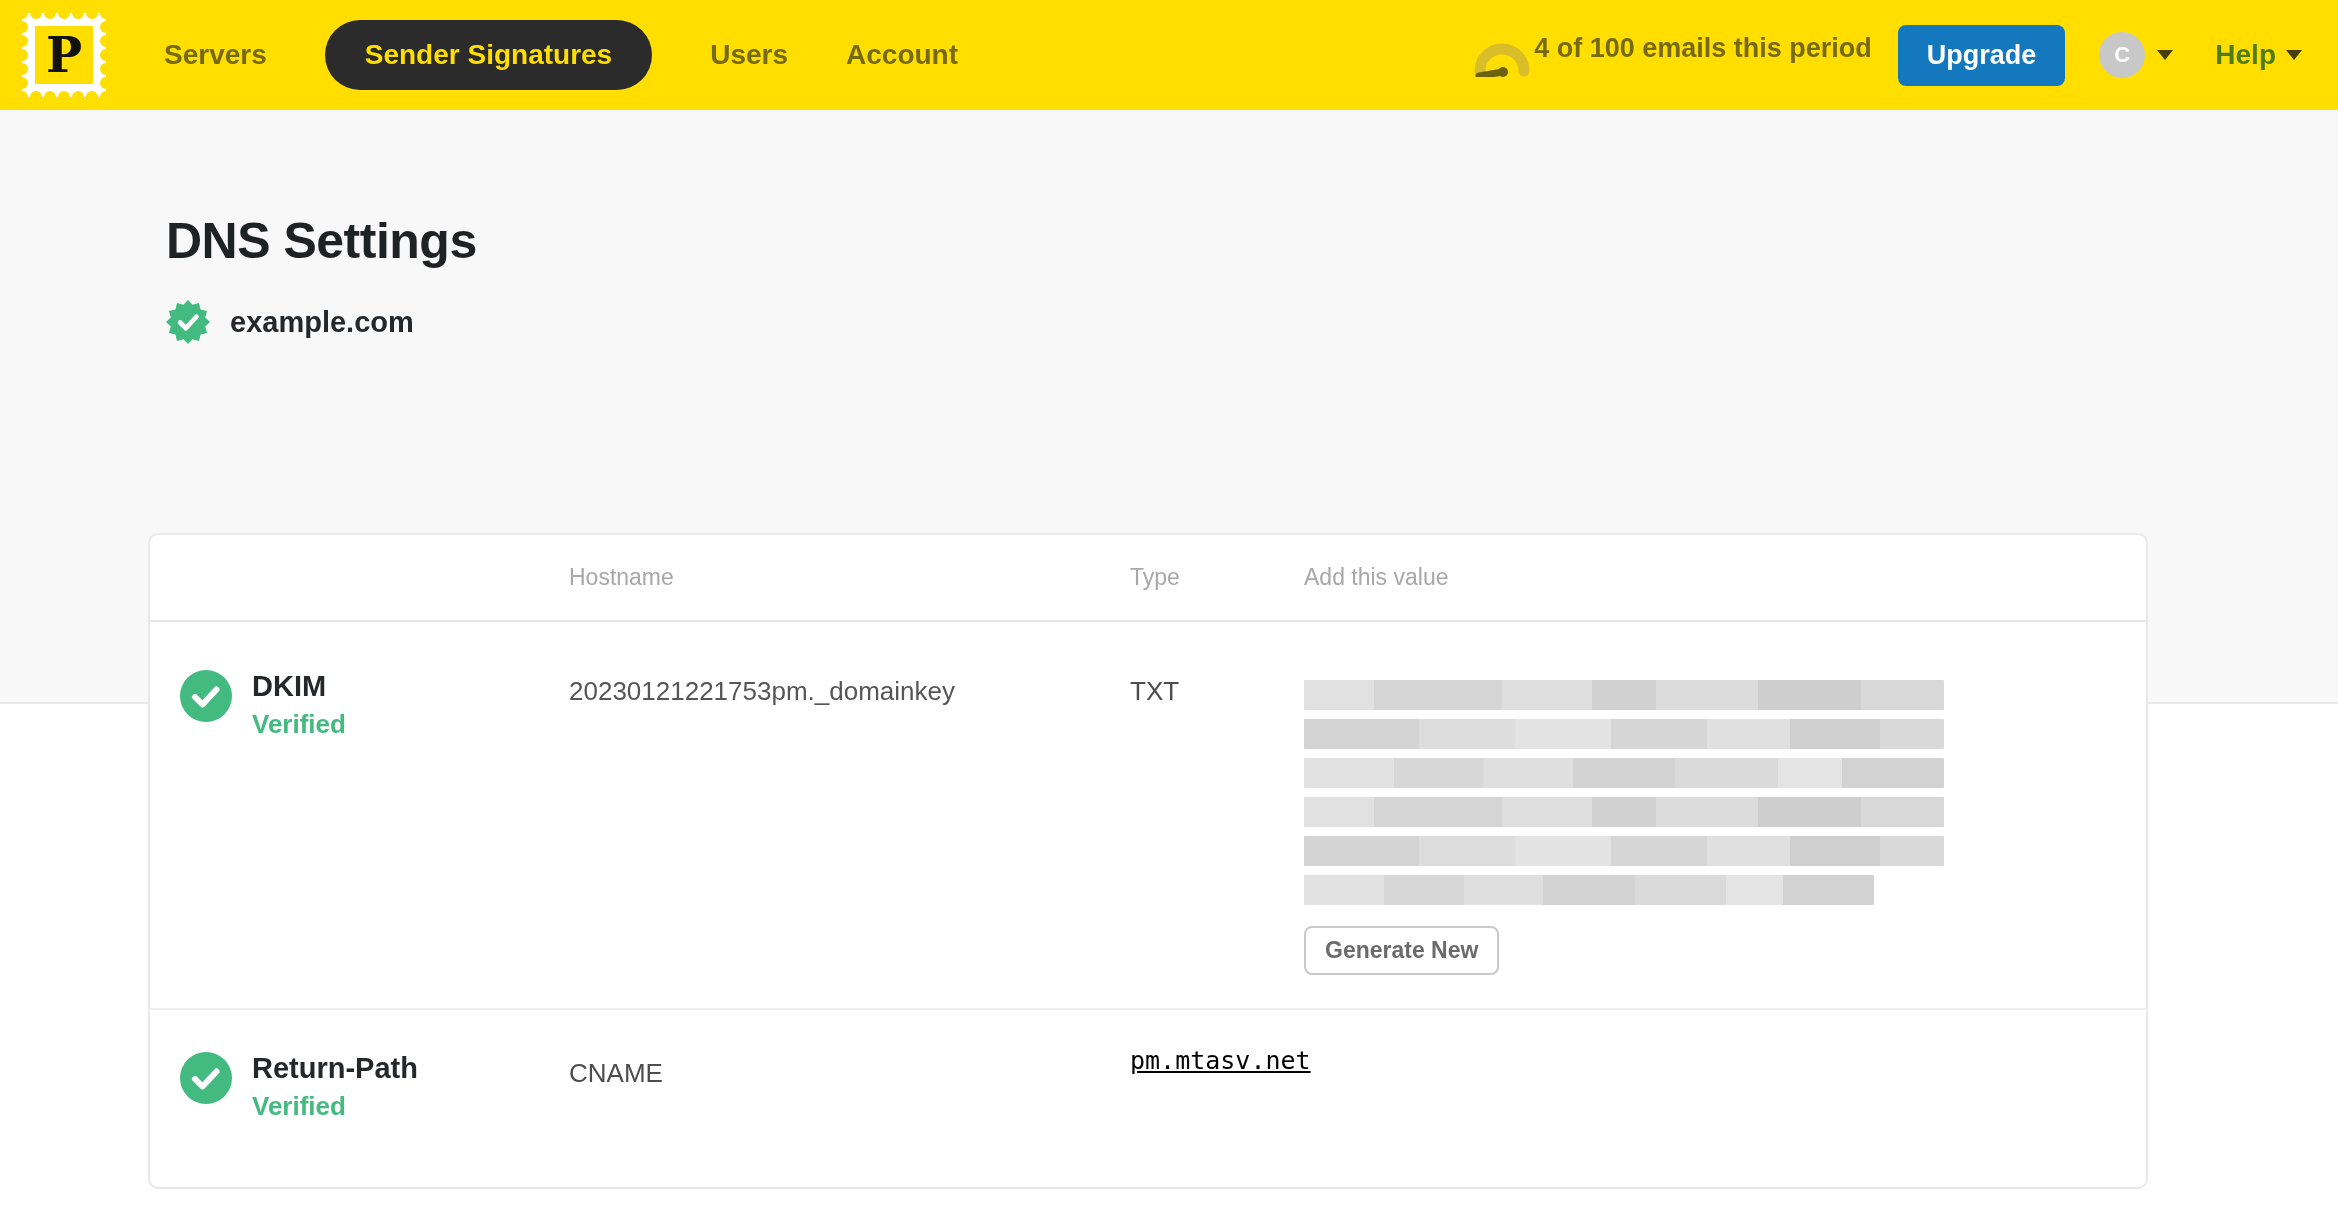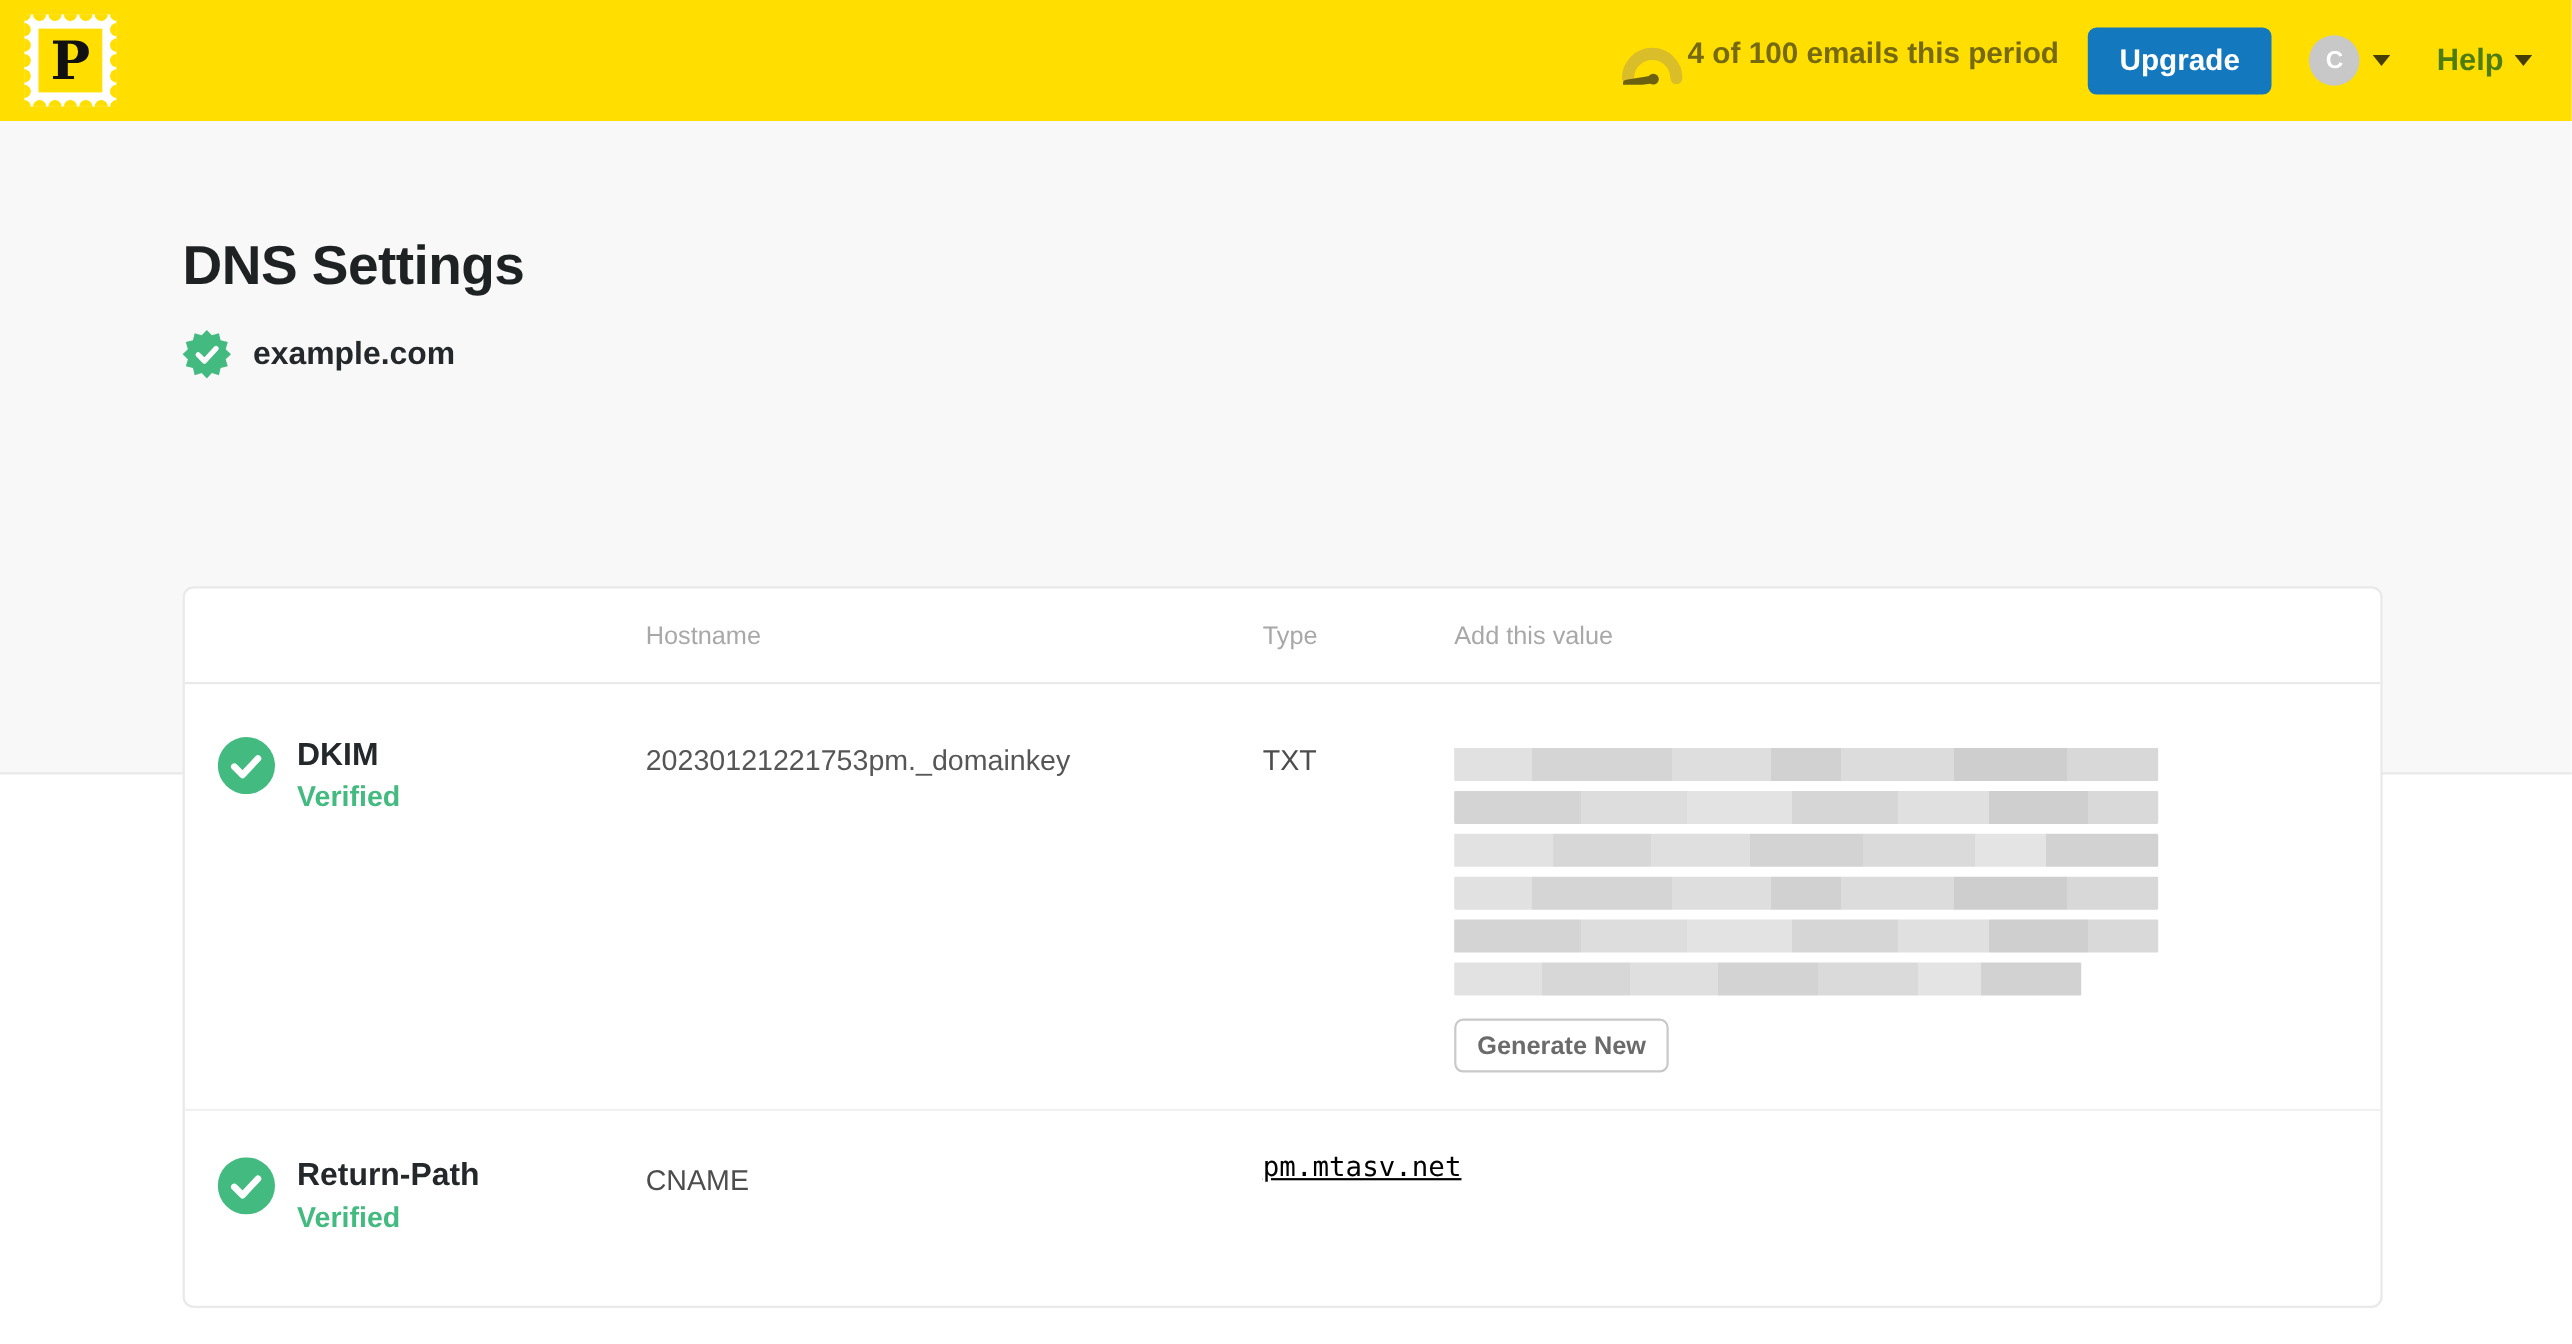--- a/index.html
+++ b/index.html
@@ -23,21 +23,21 @@
   
   .hero { height:594px; background:#F8F8F8; border-bottom:2px solid #E9E9E9; }
   .container { margin-left:166px; width:2000px; }
   .page-title { padding-top:102px; font-size:50px; letter-spacing:-0.5px; color:#1F2223; font-weight:bold; }
   .domain-row { display:flex; align-items:center; gap:20px; margin-top:30px; }
   .domain-name { font-size:29px; font-weight:bold; color:#24282A; }
   .description { margin:46px auto 0; max-width:1260px; text-align:center; font-size:28px; line-height:47px; color:#8F8F8F; }
   .description a { color:#8F8F8F; text-decoration:underline; text-underline-offset:6px; text-decoration-thickness:2px; cursor:pointer; }
 
   
-  .card { position:absolute; left:166px; top:533px; width:2000px; height:656px; background:#fff; border:2px solid #E9E9E9; border-radius:10px; }
+  .card { position:absolute; left:148px; top:533px; width:2000px; height:656px; background:#fff; border:2px solid #E9E9E9; border-radius:10px; }
   .grid-row { display:grid; grid-template-columns:419px 561px 174px auto; }
   .thead { height:87px; border-bottom:2px solid #E9E9E9; align-items:center; }
   .th { font-size:23px; color:#A8A8A8; }
   .row-dkim { height:388px; border-bottom:2px solid #F0F0F0; }
   .row-rp { height:179px; }
   .status-cell { display:flex; gap:20px; padding-left:30px; }
   .row-dkim .status-cell { margin-top:48px; }
   .row-rp .status-cell { margin-top:42px; }
   .check-circle { flex:0 0 auto; }
   .record-name { font-size:29px; font-weight:bold; color:#24282A; line-height:32px; }
@@ -87,20 +87,26 @@
       <circle cx="84" cy="14" r="6"></circle>
         <circle cx="84" cy="28" r="6"></circle>
         <circle cx="84" cy="42" r="6"></circle>
         <circle cx="84" cy="56" r="6"></circle>
         <circle cx="84" cy="70" r="6"></circle>
     </g>
     <rect x="13" y="13" width="58" height="58" fill="#FFDE00"></rect>
     <text x="42" y="59" text-anchor="middle" font-family="DejaVu Serif, Liberation Serif, serif" font-size="48" font-weight="bold" fill="#111111">P</text>
   </svg>
 
+  <div class="nav-items">
+    <a class="nav-link">Servers</a>
+    <a class="nav-link active">Sender Signatures</a>
+    <a class="nav-link">Users</a>
+    <a class="nav-link">Account</a>
+  </div>
 
   <div class="nav-right">
     <div class="usage">
       <svg width="58" height="44" viewBox="0 0 58 44">
         <path d="M8 38 A 22 22 0 0 1 52 38" fill="none" stroke="#D9BD29" stroke-width="11" stroke-linecap="round"></path>
         <line x1="31" y1="39" x2="7" y2="43" stroke="#6B6110" stroke-width="7" stroke-linecap="round"></line>
         <circle cx="31" cy="39" r="5" fill="#6B6110"></circle>
       </svg>
       <span class="usage-text">4 of 100 emails this period</span>
     </div>

